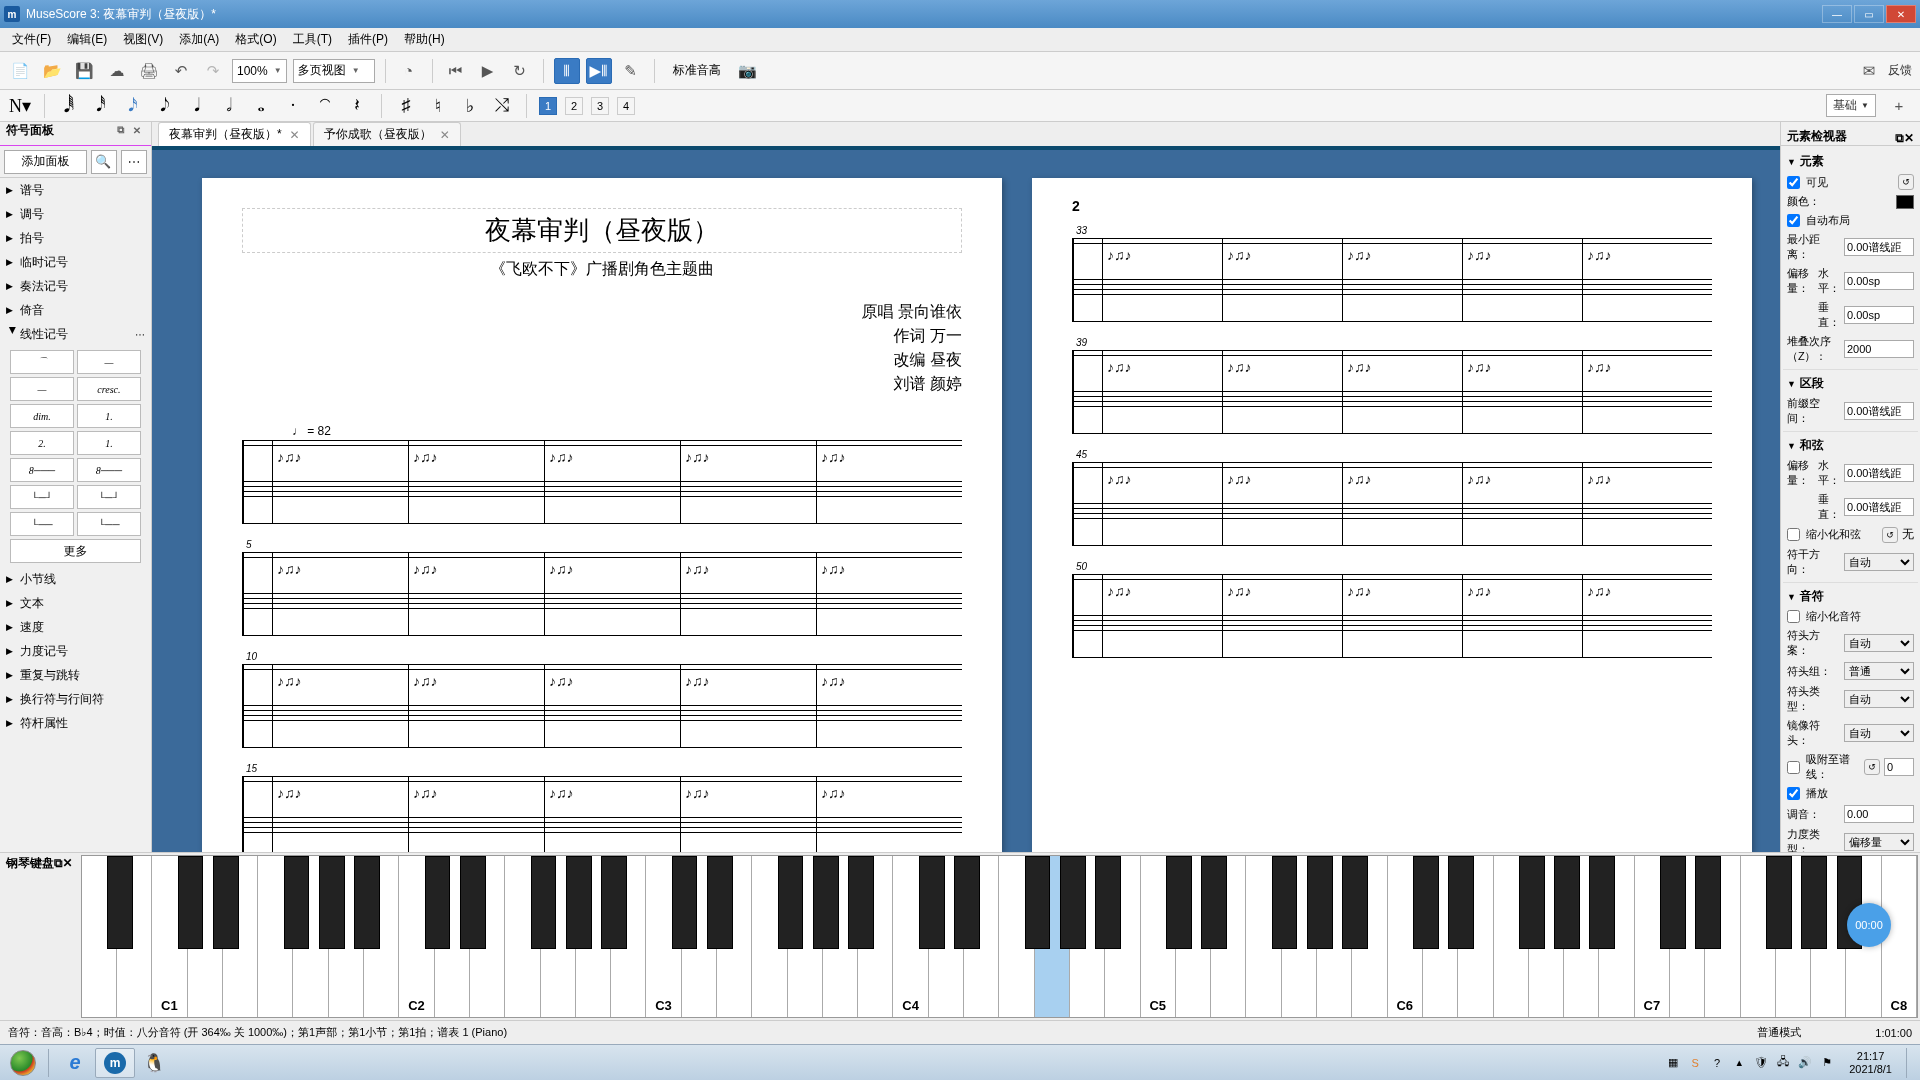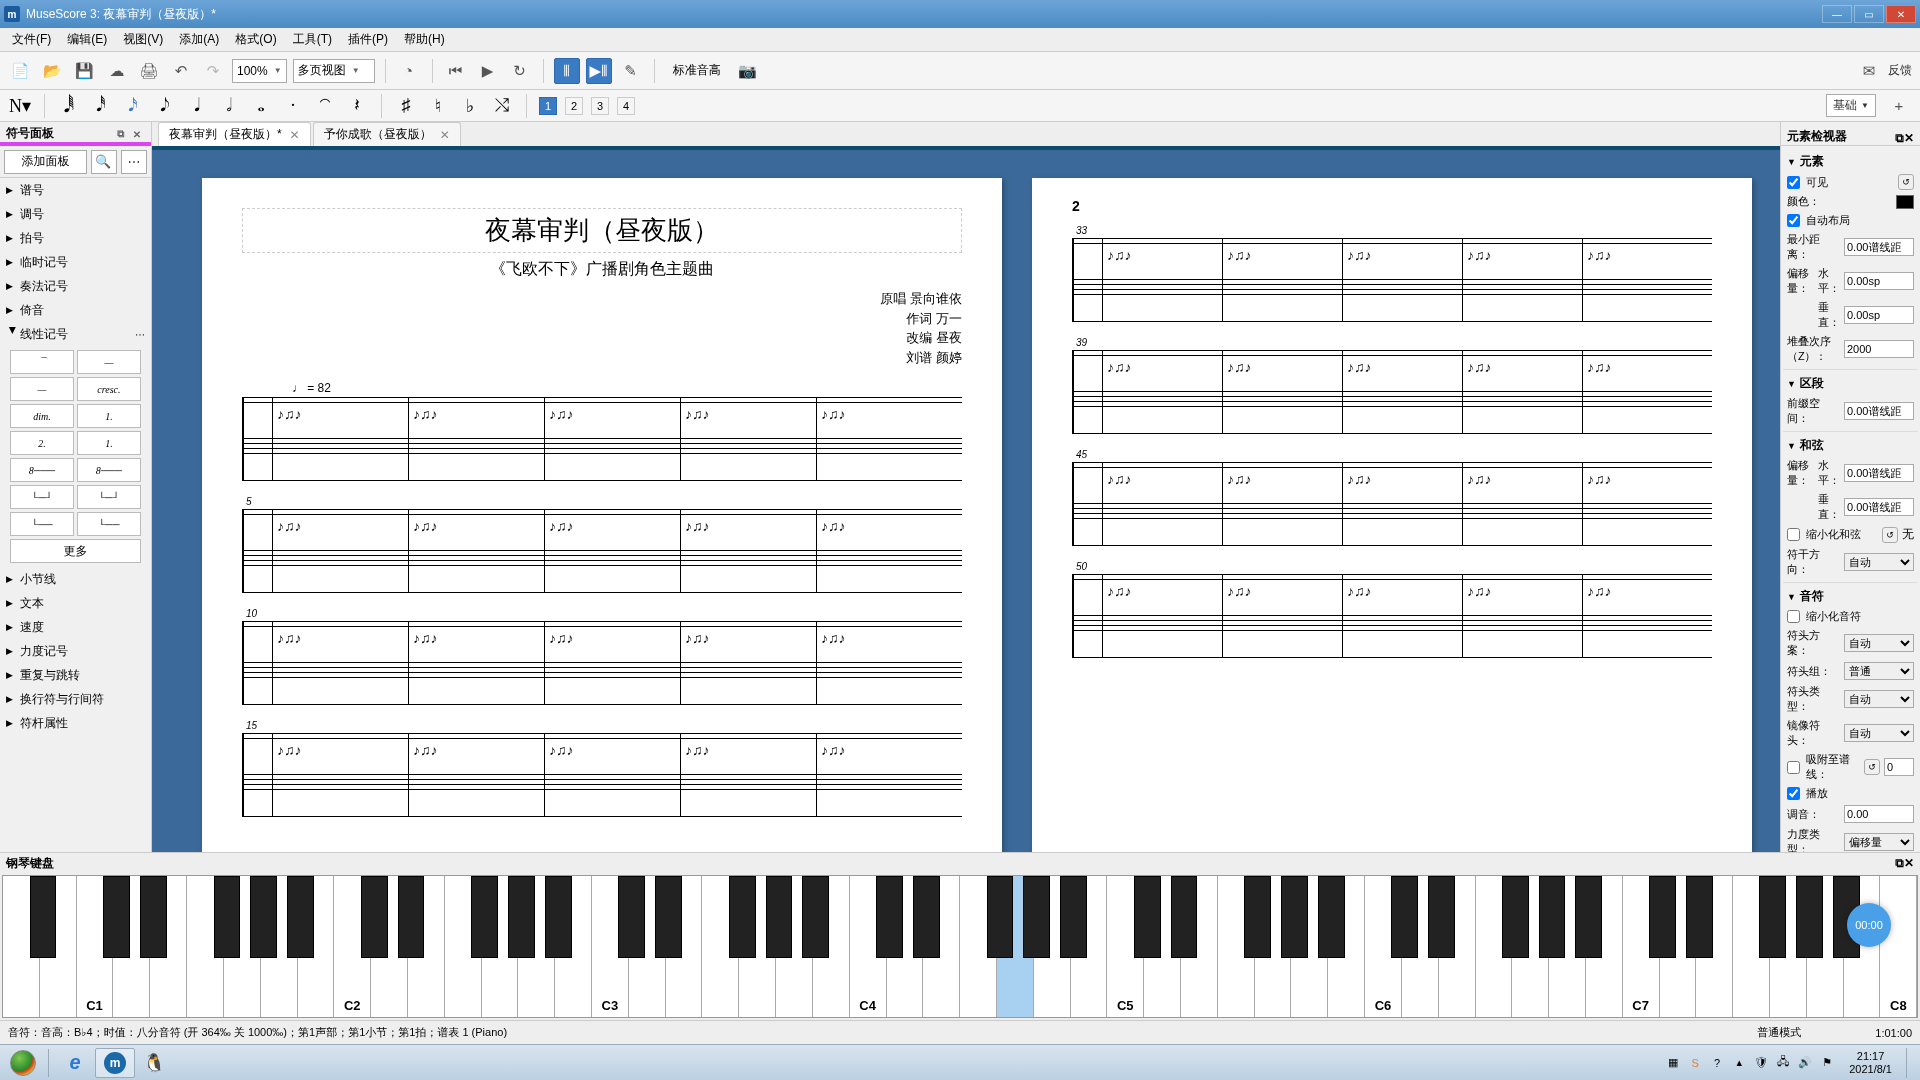--- a/index.html
+++ b/index.html
@@ -29,21 +29,21 @@
 .voicebtn { width:18px;height:18px;display:flex;align-items:center;justify-content:center;font-size:11px;border:1px solid #ccc;cursor:pointer;}
 .voicebtn.active{background:#3a7bc4;color:#fff;border-color:#2a6bb4;}
 .rightlink{margin-left:auto;display:flex;align-items:center;gap:6px;font-size:12px;color:#333;}
 .basicbox{border:1px solid #aaa;padding:2px 6px;display:flex;align-items:center;background:#fff;margin-right:4px;}
 
 
 .main { display:flex; height: calc(1080px - 28px - 24px - 38px - 32px - 168px - 24px - 36px); }
 
 
 .palette { width: 206px; background:#f0f0f0; border-right:1px solid #ccc; display:flex;flex-direction:column;}
-.phead{height:24px;display:flex;align-items:flex-end;padding:0 6px;font-size:12px;font-weight:bold;border-bottom:4px solid #d946ef;}
+.phead{height:24px;display:flex;align-items:flex-start;padding:0 6px;font-size:12px;font-weight:bold;border-bottom:1px solid #d946ef;}
 .phead .spacer{flex:1;}
 .phead .pbtn{width:16px;height:16px;font-size:10px;color:#666;cursor:pointer;display:flex;align-items:center;justify-content:center;}
 .addrow{height:32px;display:flex;align-items:center;padding:4px;gap:4px;border-bottom:1px solid #ccc;}
 .addbtn{flex:1;height:24px;border:1px solid #aaa;background:#fff;font-size:12px;}
 .sqbtn{width:26px;height:24px;border:1px solid #aaa;background:#fff;display:flex;align-items:center;justify-content:center;font-size:13px;}
 .plist{flex:1;overflow:auto;}
 .pitem{height:24px;display:flex;align-items:center;padding:0 6px;font-size:12px;cursor:pointer;}
 .pitem .arrow{width:14px;font-size:9px;}
 .pitem.exp .arrow{transform:rotate(90deg);}
 .linesgrid{display:grid;grid-template-columns:1fr 1fr;gap:3px;padding:4px 10px;}
@@ -55,22 +55,22 @@
 .tabrow{height:28px;background:#eee;border-bottom:4px solid #0c4a6e;display:flex;align-items:flex-end;padding-left:6px;}
 .tab{height:24px;padding:0 10px;border:1px solid #ccc;border-bottom:none;background:#f5f5f5;display:flex;align-items:center;gap:8px;font-size:12px;border-radius:3px 3px 0 0;margin-right:2px;cursor:pointer;}
 .tab.active{background:#fff;}
 .tab .x{font-size:12px;color:#888;}
 .scorebg{flex:1;background:#3b6a9a;overflow:hidden;display:flex;gap:30px;padding:28px 28px 0 50px;}
 .page{background:#fff;flex-shrink:0;box-shadow:2px 2px 6px rgba(0,0,0,0.3);padding:20px 40px;position:relative;}
 .page1{width:800px;}
 .page2{width:720px;}
 .stitle{text-align:center;font-size:26px;font-family:"SimSun",serif;margin-top:10px;border:1px dashed #ccc;padding:4px;}
 .ssub{text-align:center;font-size:16px;font-family:Liberation Mono, monospace;margin-top:6px;}
-.meta{text-align:right;font-size:13px;font-family:"SimSun",serif;line-height:1.5;margin-top:9px;}
-.tempo{font-size:12px;margin:14px 0 2px 50px;}
+.meta{text-align:right;font-size:16px;font-family:"SimSun",serif;line-height:1.5;margin-top:20px;}
+.tempo{font-size:12px;margin:28px 0 2px 50px;}
 .system{height:84px;border-top:1px solid #000;border-bottom:1px solid #000;margin-bottom:28px;position:relative;background:repeating-linear-gradient(to bottom,#fff 0,#fff 4px,#000 4px,#000 5px,#fff 5px,#fff 40px,#000 40px,#000 41px,#fff 41px,#fff 45px,#000 45px,#000 46px,#fff 46px,#fff 50px,#000 50px,#000 51px,#fff 51px,#fff 55px,#000 55px,#000 56px,#fff 56px,#fff 84px);}
 .system::before{content:"";position:absolute;left:0;top:0;bottom:0;width:2px;background:#000;}
 .notes-placeholder{position:absolute;left:30px;right:10px;top:0;bottom:0;display:flex;align-items:center;}
 .np{flex:1;border-left:1px solid #000;height:100%;position:relative;}
 .np::after{content:"♪♫♪";position:absolute;left:4px;top:8px;font-size:14px;}
 .mnum{position:absolute;top:-14px;left:4px;font-size:10px;font-style:italic;}
 .pnum{position:absolute;top:20px;left:40px;font-weight:bold;font-size:14px;}
 
 
 .inspector{width:190px;background:#f0f0f0;border-left:1px solid #ccc;display:flex;flex-direction:column;font-size:12px;}
@@ -81,21 +81,21 @@
 .isechd .arrow{font-size:9px;margin-right:4px;}
 .irow{display:flex;align-items:center;padding:2px 4px;gap:4px;}
 .irow label{flex:1;font-size:11px;}
 .irow input[type=text]{width:70px;height:18px;border:1px solid #aaa;font-size:11px;padding:0 2px;}
 .irow select{width:70px;height:18px;border:1px solid #aaa;font-size:11px;}
 .irow input[type=checkbox]{margin-right:2px;}
 .colorbox{width:18px;height:14px;background:#000;border:1px solid #666;}
 .rbtn{width:16px;height:16px;border:1px solid #aaa;border-radius:3px;display:flex;align-items:center;justify-content:center;font-size:9px;}
 
 
-.pianowrap{height:168px;background:#eee;border-top:1px solid #ccc;display:flex;flex-direction:column;}
+.pianowrap{height:168px;background:#eee;border-top:1px solid #ccc;display:flex;flex-direction:row;}
 .pkhead{height:20px;display:flex;align-items:center;padding:0 6px;font-size:12px;font-weight:bold;}
 .pkhead .spacer{flex:1;}
 .keys{flex:1;position:relative;background:#fff;border:1px solid #999;margin:2px;}
 .whitekeys{display:flex;height:100%;}
 .wkey{flex:1;border-right:1px solid #aaa;position:relative;cursor:pointer;}
 .wkey.hl{background:#a8d0f0;}
 .wkey.c::after{content:attr(data-label);position:absolute;bottom:4px;left:50%;transform:translateX(-50%);font-size:13px;font-weight:bold;}
 .blackkeys{position:absolute;top:0;left:0;right:0;height:58%;pointer-events:none;}
 .bkey{position:absolute;top:0;width:1.4%;height:100%;background:#222;border:1px solid #000;pointer-events:auto;cursor:pointer;}
 .timer{position:absolute;right:26px;bottom:70px;width:44px;height:44px;border-radius:50%;background:#4aa0e8;color:#fff;display:flex;align-items:center;justify-content:center;font-size:11px;box-shadow:0 0 6px rgba(0,0,0,0.3);}

